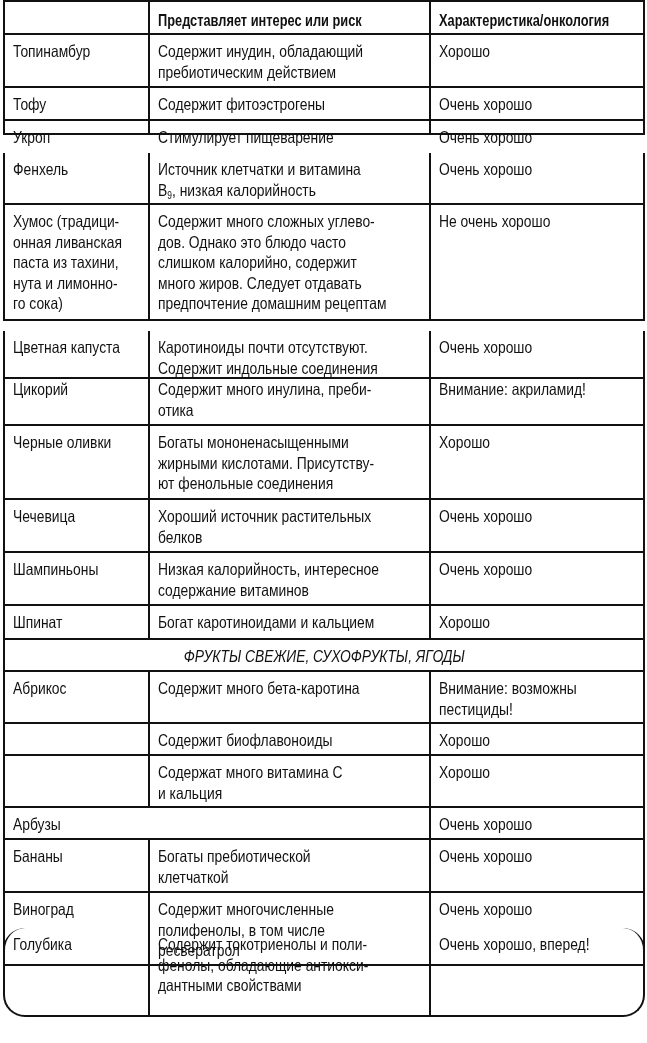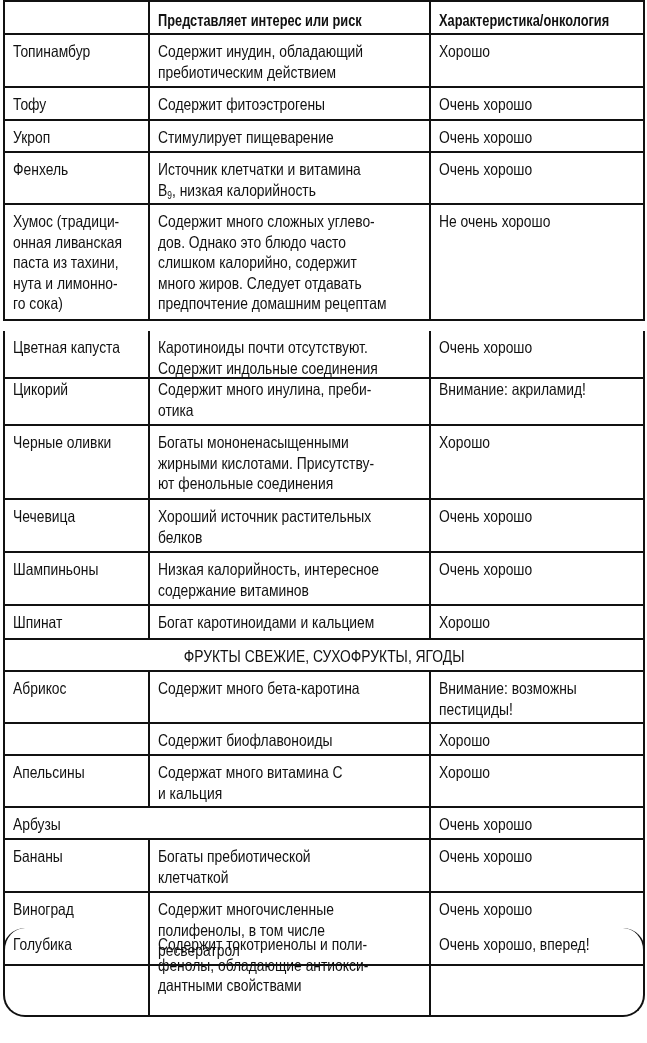--- a/index.html
+++ b/index.html
@@ -10,21 +10,21 @@
          border-left: 2px solid #111; border-right: 2px solid #111; border-bottom: 2px solid #111; }
   .row.first { border-top: 2px solid #111; }
   .cell { position: absolute; top: 0; bottom: 0; box-sizing: border-box; overflow: visible; }
   .c1 { left: 0; width: 143px; }
   .c2 { left: 143px; width: 281px; border-left: 2px solid #111; }
   .c3 { left: 424px; width: 216px; border-left: 2px solid #111; }
   .txt { position: absolute; left: 8px; top: 6px; white-space: nowrap;
          font-size: 16.5px; line-height: 20.5px; transform: scaleX(0.84); transform-origin: left top; }
   .txt .ln { display: block; }
   .hdr .txt { font-weight: bold; top: 9px; font-size: 16px; transform: scaleX(0.8); }
-  .section { text-align: center; }
+  .section { text-align: center; font-style: italic; }
   .section .txt { position: absolute; left: 0; right: 0; width: 100%; transform: none; text-align: center; top: 6px; }
   .section .txt span.inner { display: inline-block; transform: scaleX(0.84); transform-origin: center top; font-size: 16.5px; }
   sub { font-size: 10px; vertical-align: -3px; line-height: 0; }
 </style>
 </head>
 <body>
 
 <div id="table">
     <div class="row first hdr" style="top: 0px; height: 35px; text-decoration: underline;">
       <div class="cell c1">
@@ -65,21 +65,21 @@
         <div class="txt">
           <span class="ln">Содержит фитоэстрогены</span>
         </div>
       </div>
       <div class="cell c3">
         <div class="txt">
           <span class="ln">Очень хорошо</span>
         </div>
       </div>
     </div>
-    <div class="row" style="top: 121px; height: 32px;">
+    <div class="row" style="top: 121px; height: 14px;">
       <div class="cell c1">
         <div class="txt">
           <span class="ln">Укроп</span>
         </div>
       </div>
       <div class="cell c2">
         <div class="txt">
           <span class="ln">Стимулирует пищеварение</span>
         </div>
       </div>
@@ -267,25 +267,20 @@
           <span class="ln">Содержит биофлавоноиды</span>
         </div>
       </div>
       <div class="cell c3">
         <div class="txt">
           <span class="ln">Хорошо</span>
         </div>
       </div>
     </div>
     <div class="row" style="top: 756px; height: 52px;">
-      <div class="cell c1">
-        <div class="txt">
-          <span class="ln">Апельсины</span>
-        </div>
-      </div>
       <div class="cell c2">
         <div class="txt">
           <span class="ln">Содержат много витамина С</span>
           <span class="ln">и кальция</span>
         </div>
       </div>
       <div class="cell c3">
         <div class="txt">
           <span class="ln">Хорошо</span>
         </div>

